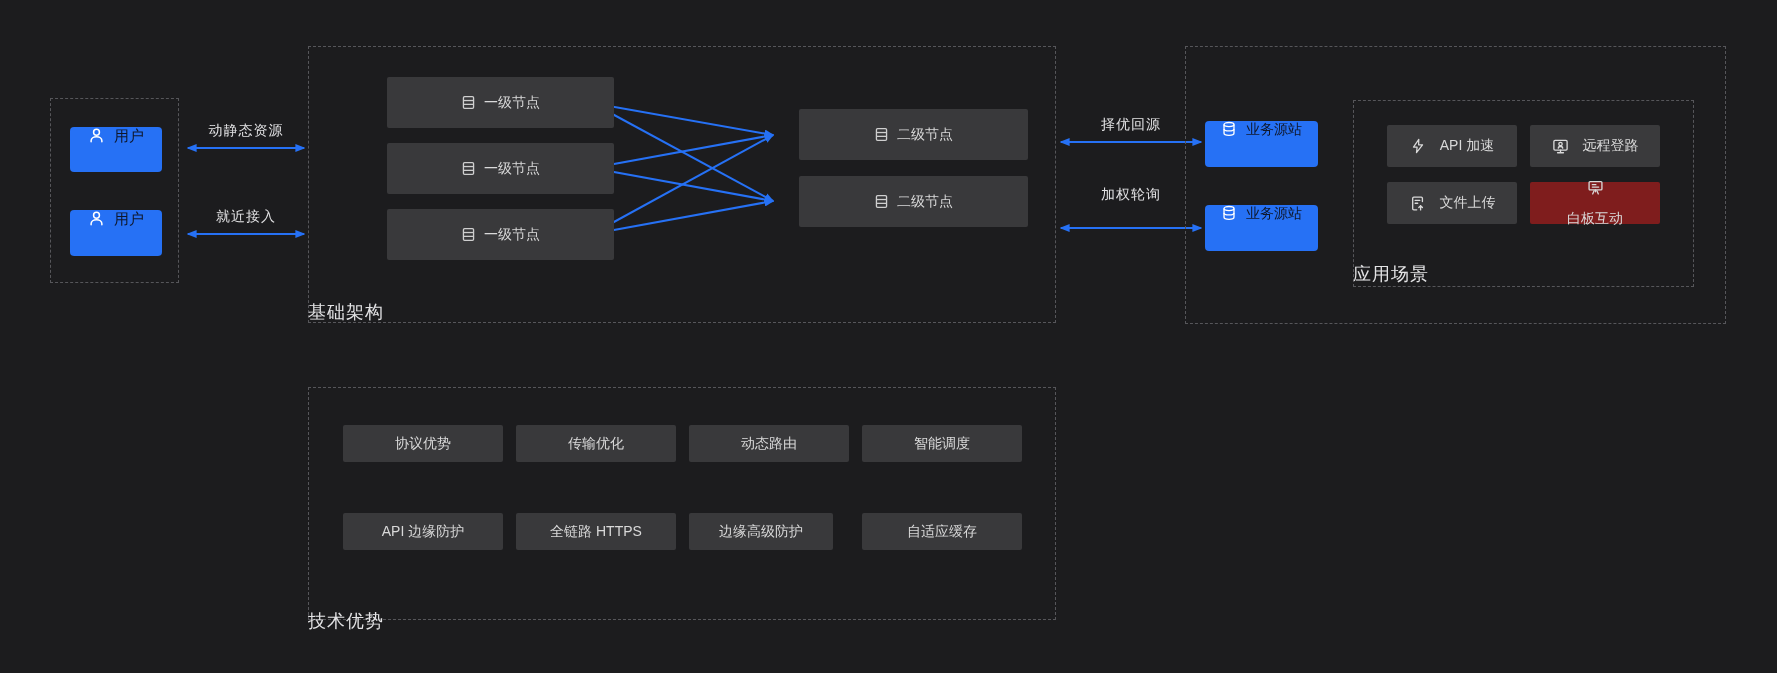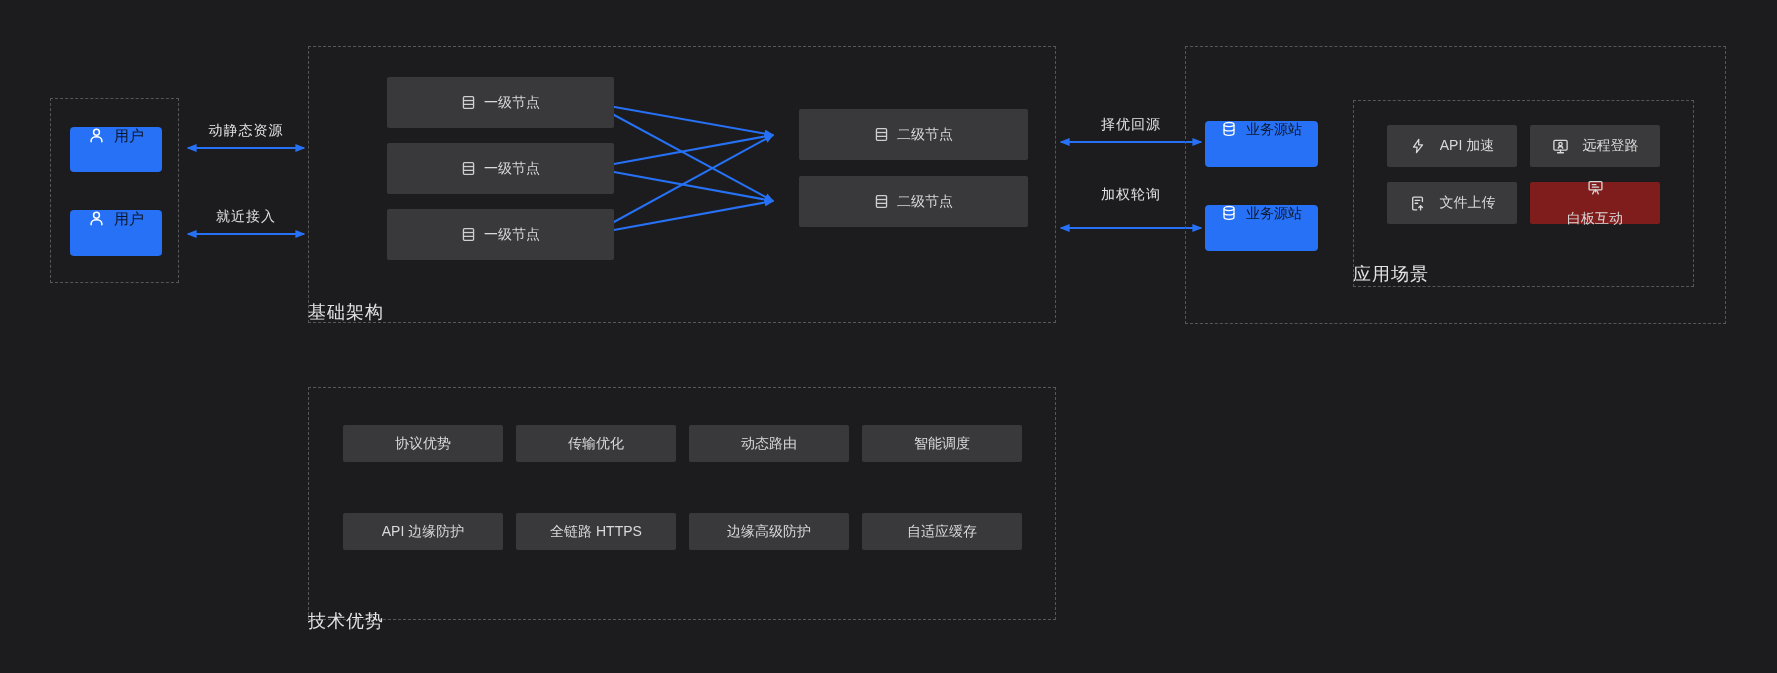--- a/index.html
+++ b/index.html
@@ -206,20 +206,20 @@
   </div>
   <div class="pill" style="left:862px;top:425px;width:160px;height:37px;">
     <span>智能调度</span>
   </div>
   <div class="pill" style="left:343px;top:513px;width:160px;height:37px;">
     <span>API 边缘防护</span>
   </div>
   <div class="pill" style="left:516px;top:513px;width:160px;height:37px;">
     <span>全链路 HTTPS</span>
   </div>
-  <div class="pill" style="left:689px;top:513px;width:160px;height:37px;">
+  <div class="pill" style="left:689px;top:513px;width:144px;height:37px;">
     <span>边缘高级防护</span>
   </div>
   <div class="pill" style="left:862px;top:513px;width:160px;height:37px;">
     <span>自适应缓存</span>
   </div>
 
 </div>
 
 </body></html>

